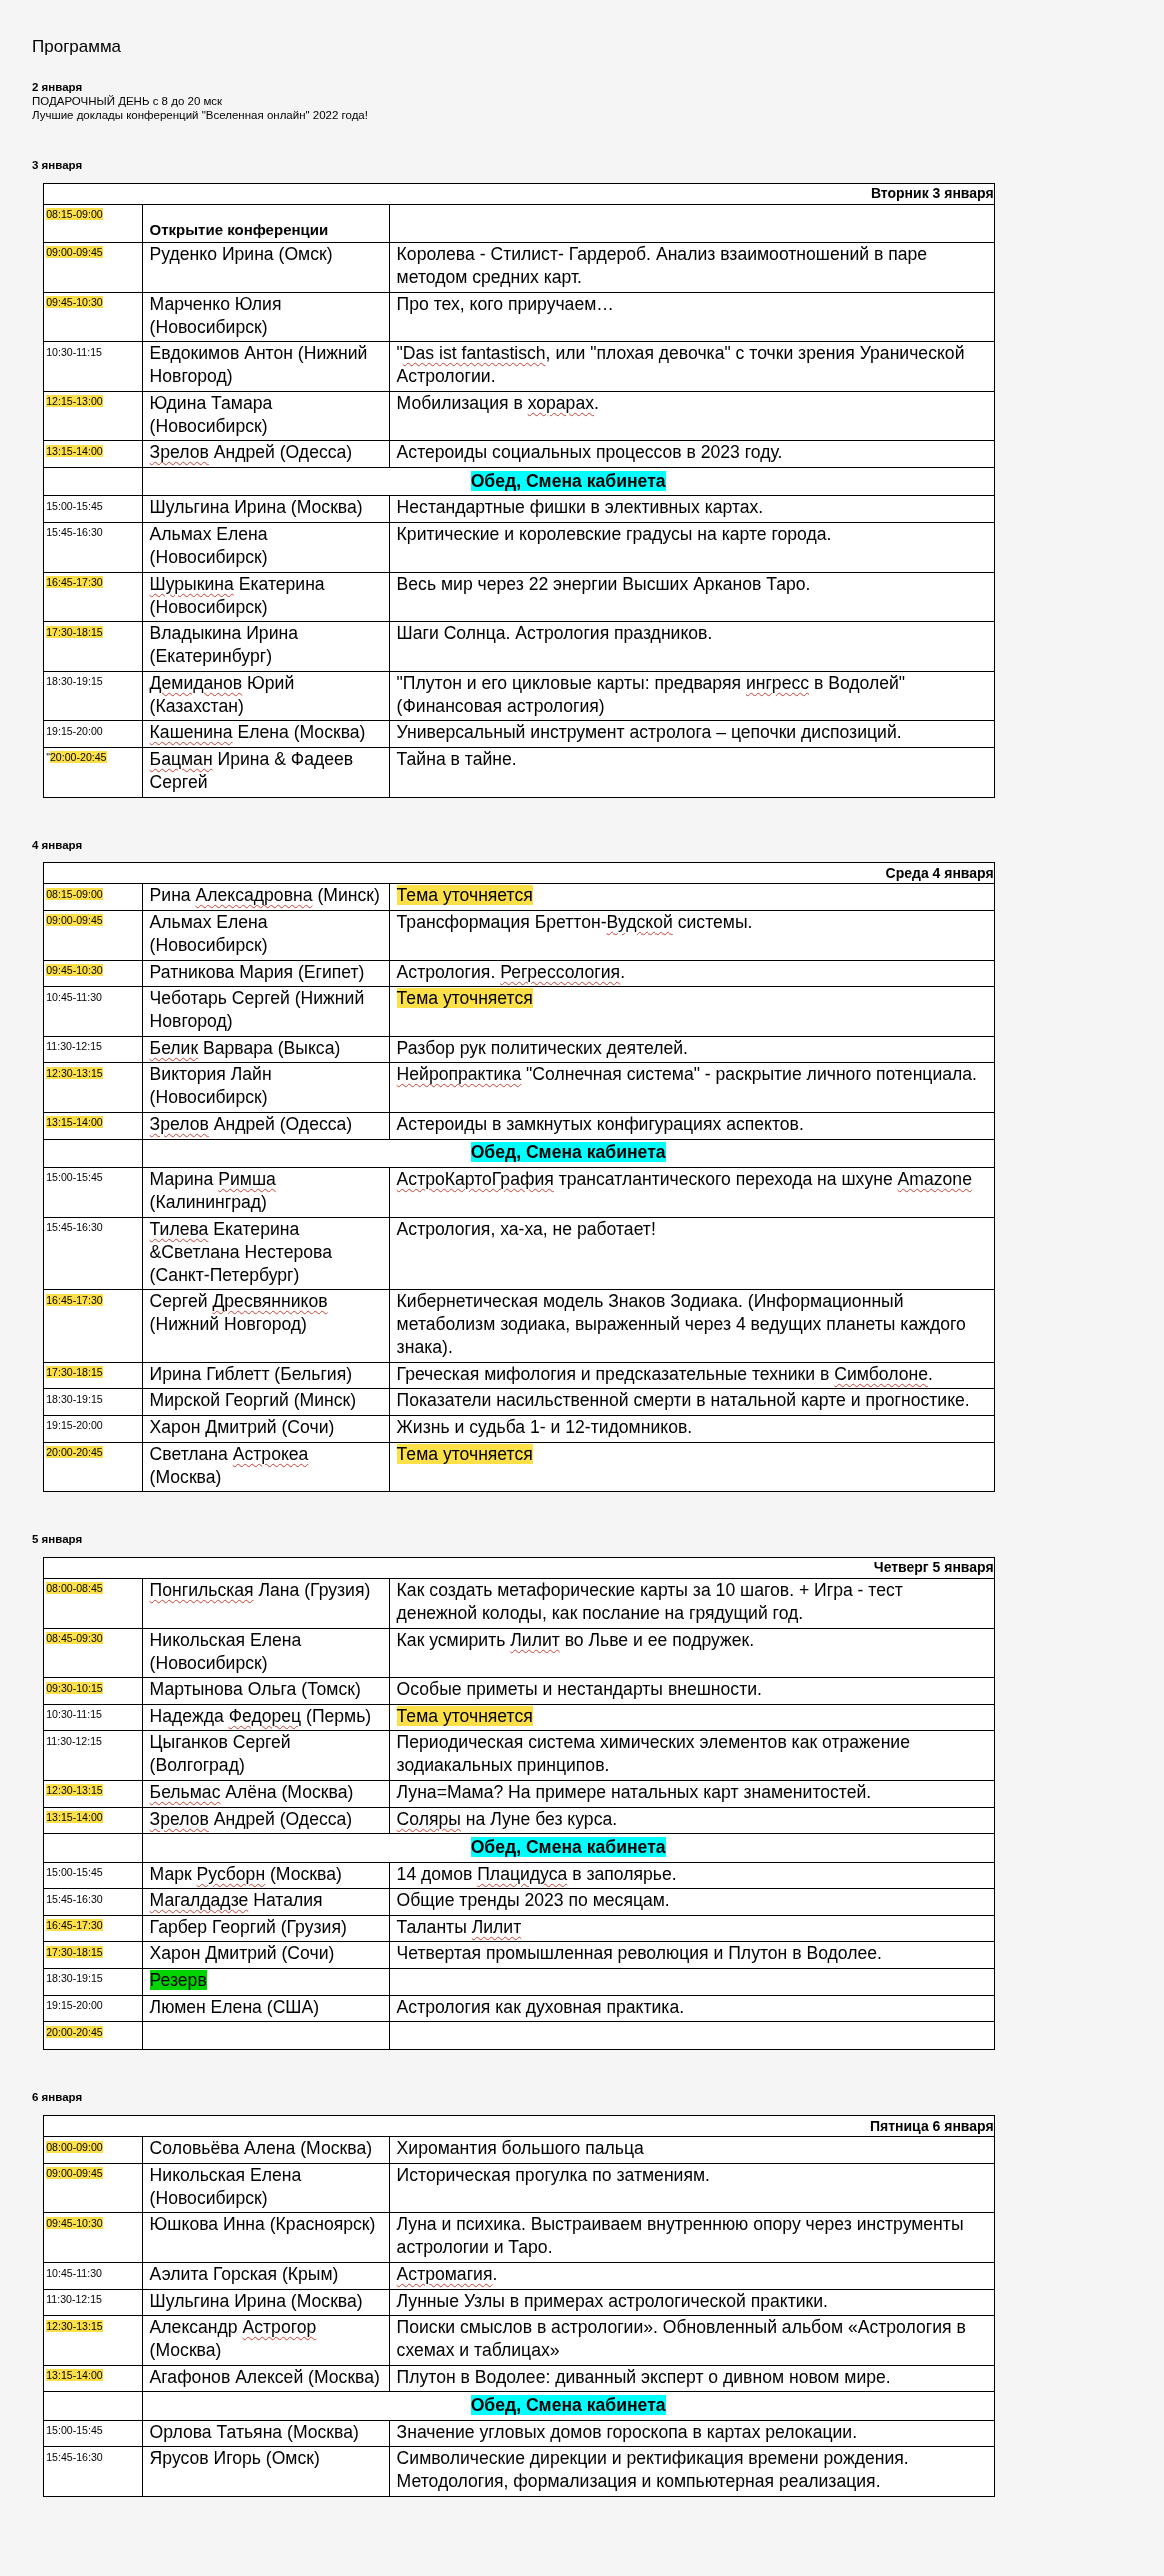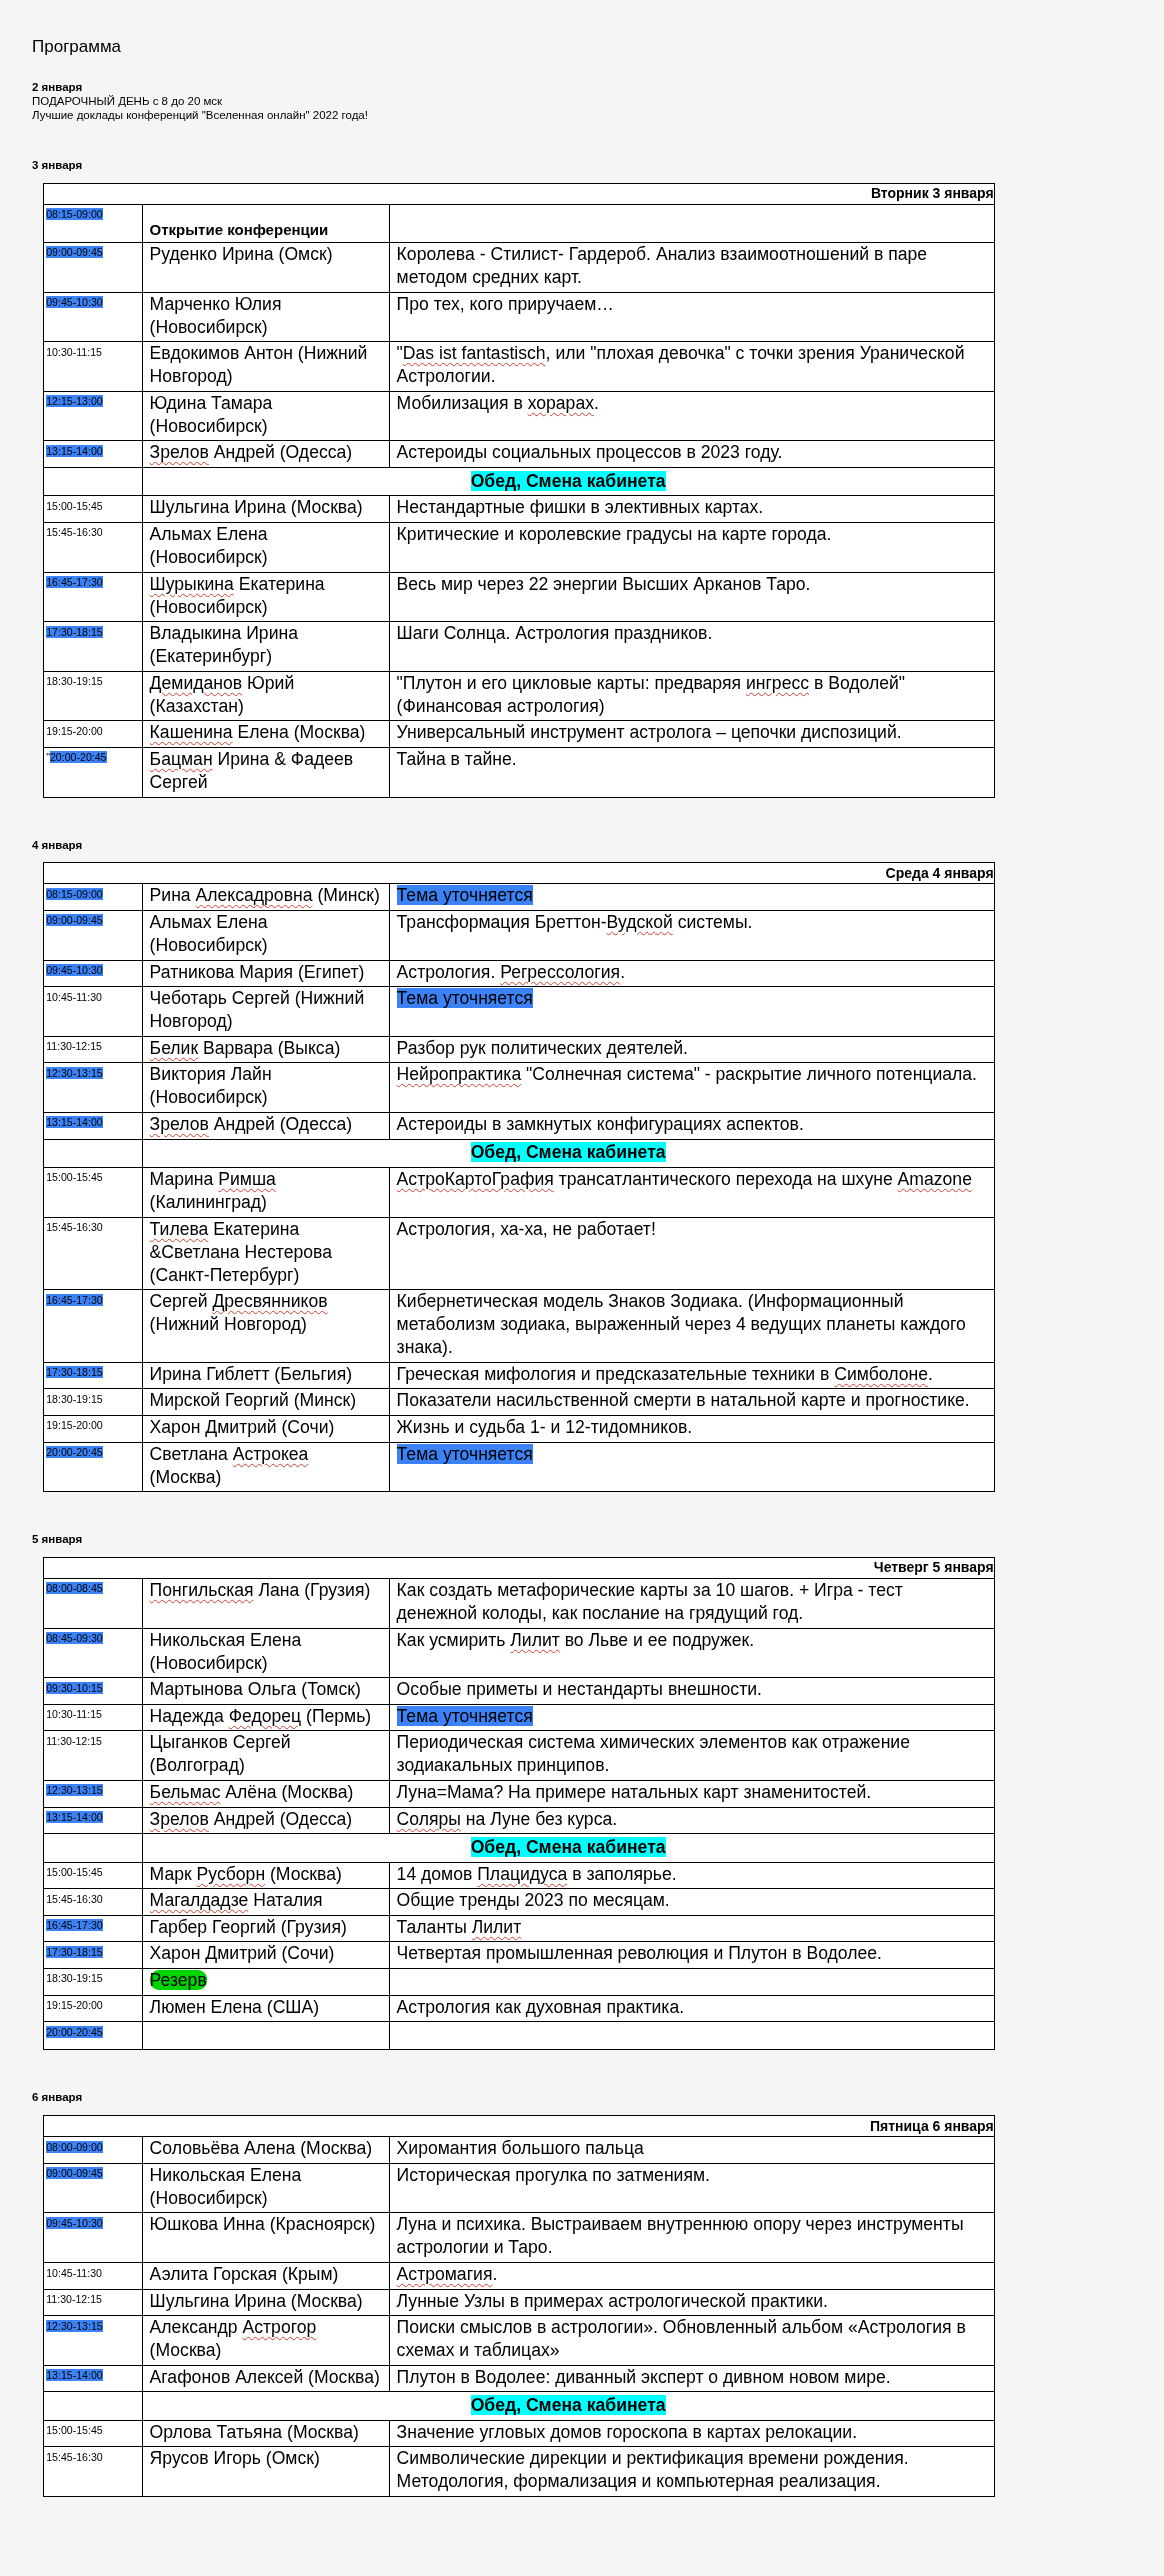--- a/index.html
+++ b/index.html
@@ -16,23 +16,23 @@
   table.sched{
     border-collapse:collapse;table-layout:fixed;width:951px;margin-left:10.6px;
     background:#fff;border:1.8px solid #000;
   }
   table.sched td{border:0.9px solid #000;vertical-align:top;word-wrap:break-word;}
   tr.day-header td{font-weight:bold;font-size:14px;text-align:right;padding:1.8px 0 2.6px 0;}
   td.time-cell{font-size:10.6px;line-height:13.2px;padding:3.5px 1.8px 1.8px 2.6px;white-space:nowrap;}
   td.cell{font-size:17.6px;line-height:23px;padding:0 7px 2.6px 7px;}
   td.note{font-size:15px;font-weight:bold;line-height:18.5px;padding-top:16px;}
   td.lunch-cell{text-align:center;padding:1.8px 0 2.6px 0;}
-  .yhl{background:#3b82f6;}
+  .yhl{background:#fde047;}
   .chl{background:#00ffff;font-weight:bold;font-size:17.6px;}
-  .ghl{background:#00d400;border-radius:9px;}
+  .ghl{background:#00d400;}
   tr.empty-row td{height:22px;}
   .sp{
     text-decoration:underline;text-decoration-style:wavy;
     text-decoration-color:#d23f31;text-decoration-thickness:0.9px;text-underline-offset:2.6px;
   }
 </style>
 </head>
 <body>
 
 <div class="wrap">

